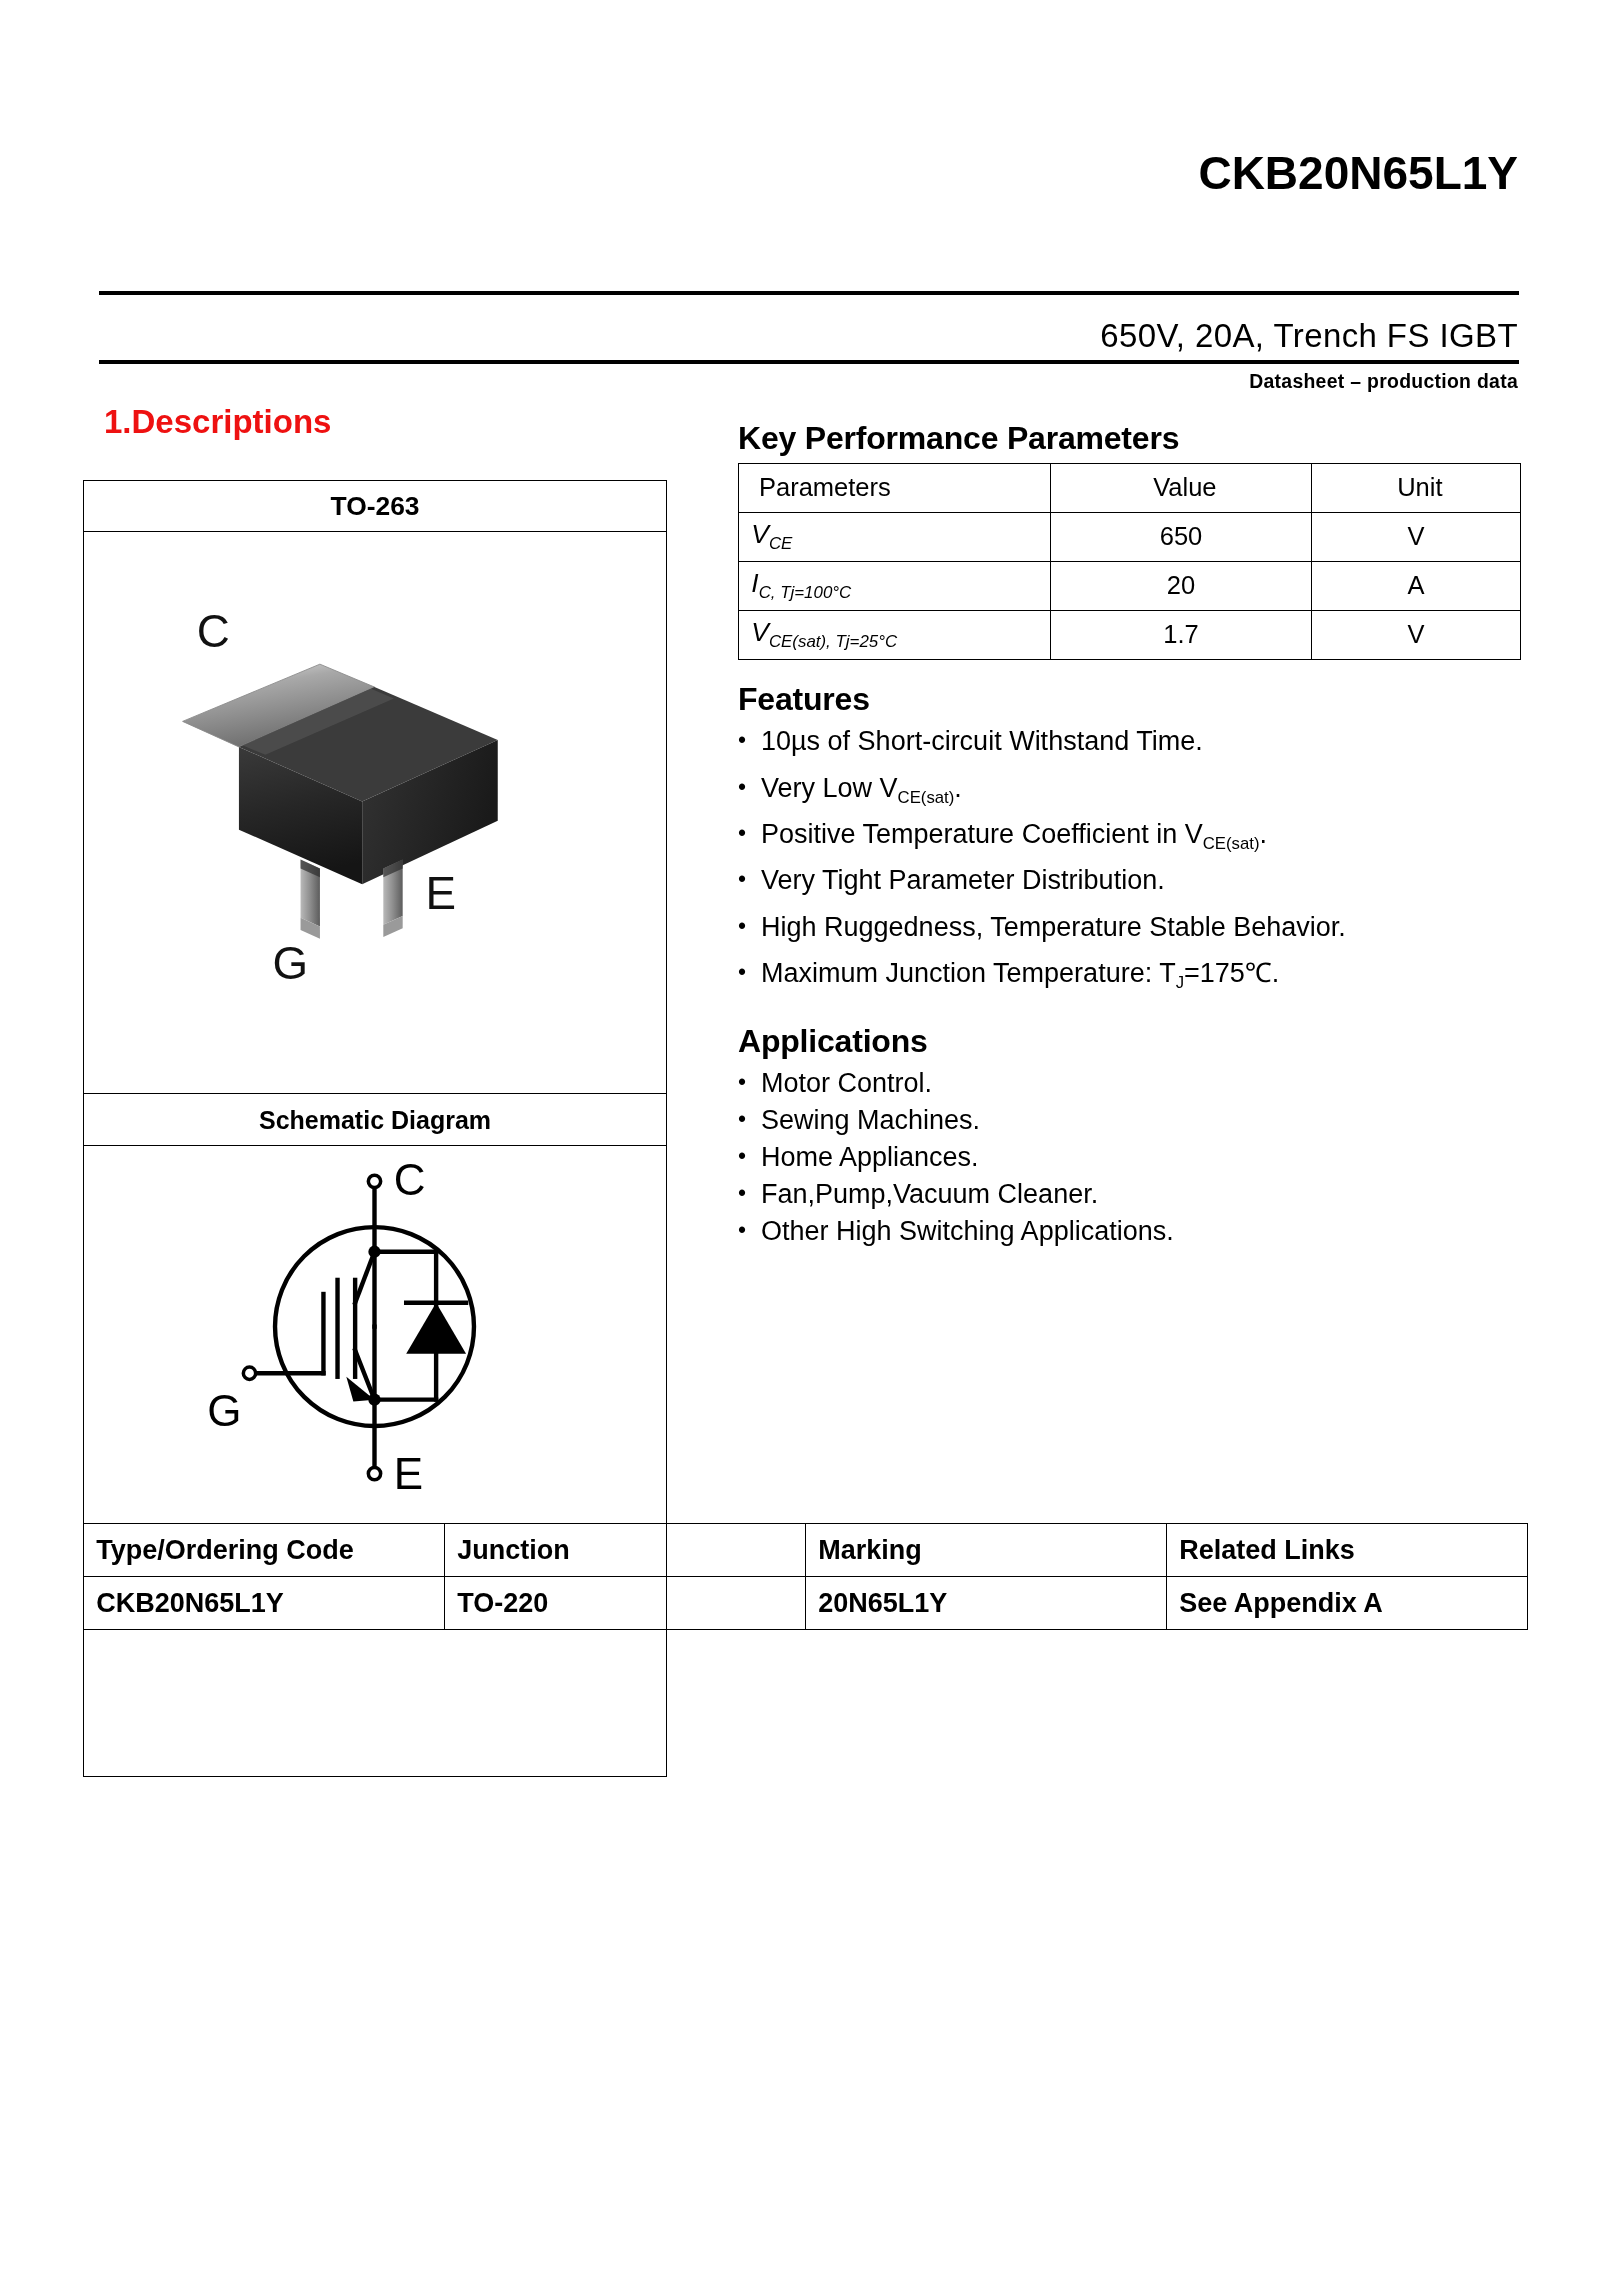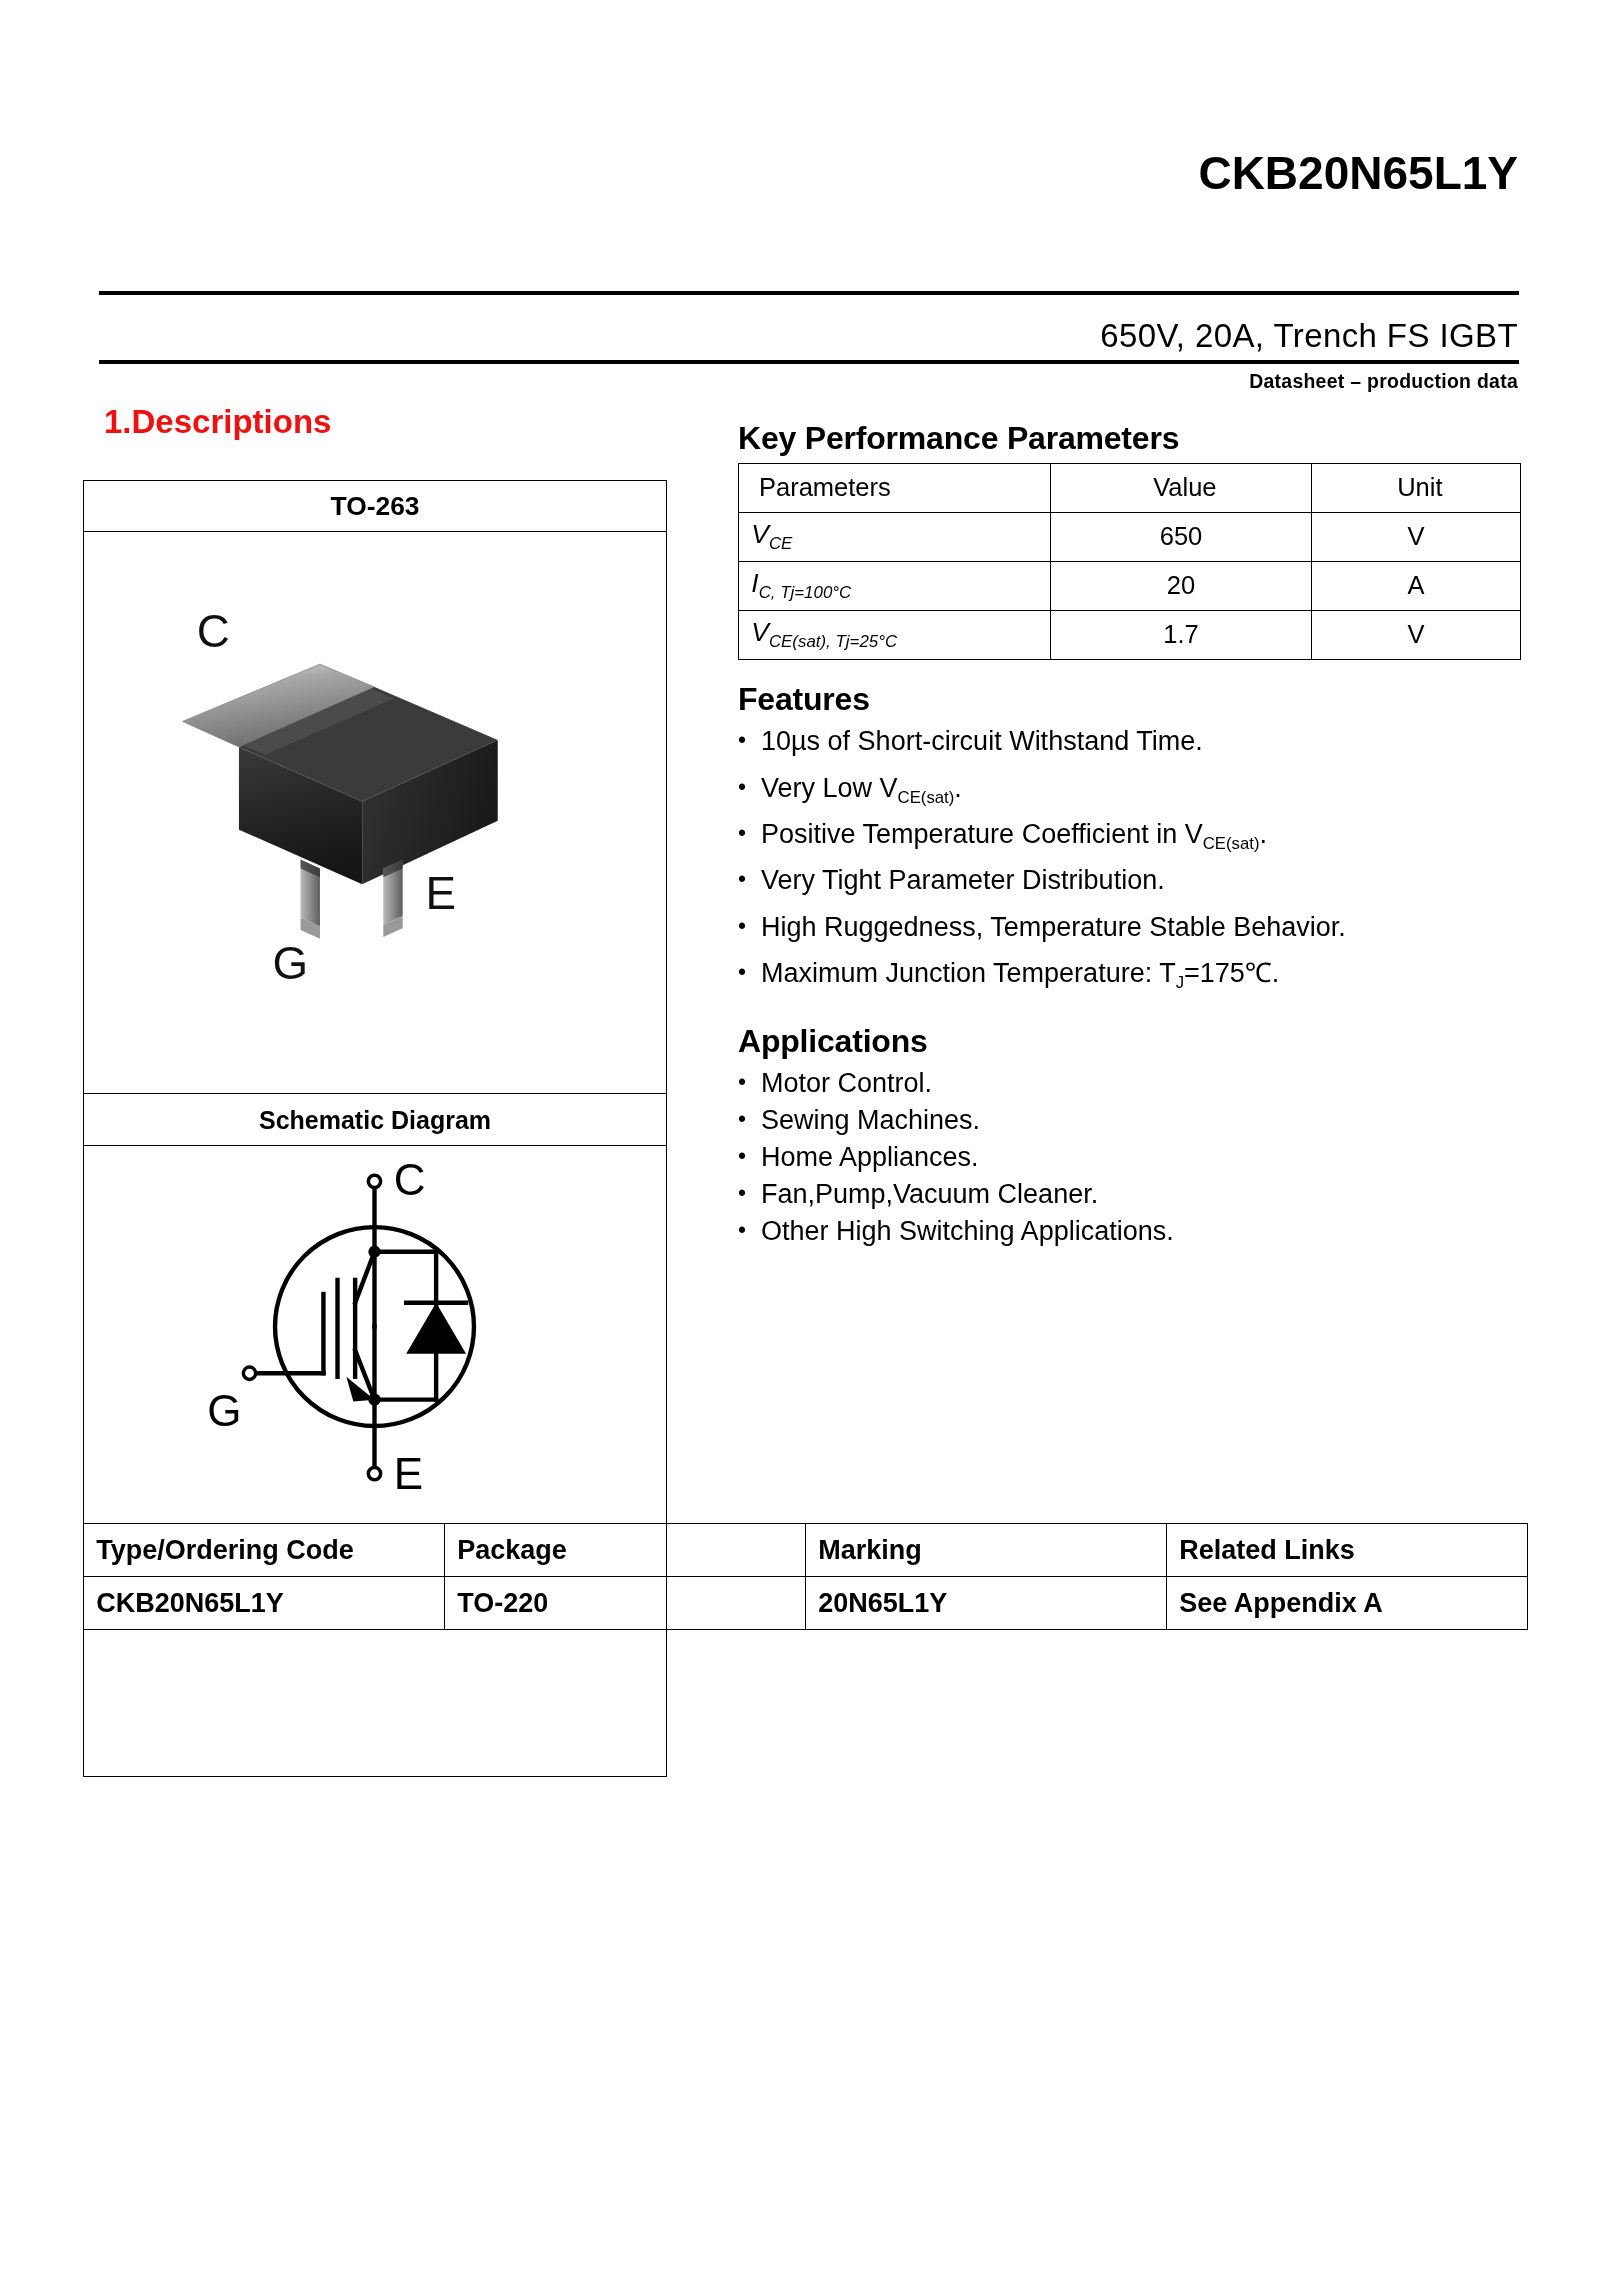--- a/index.html
+++ b/index.html
@@ -390,21 +390,21 @@
   <table class="ordering">
     <colgroup>
         <col class="c1">
         <col class="c2">
         <col class="c3">
         <col class="c4">
       </colgroup>
     <thead>
       <tr>
         <th>Type/Ordering Code</th>
-        <th>Package</th>
+        <th>Junction</th>
         <th>Marking</th>
         <th>Related Links</th>
       </tr>
     </thead>
     <tbody>
       <tr>
         <td>CKB20N65L1Y</td>
         <td>TO-220</td>
         <td>20N65L1Y</td>
         <td>See Appendix A</td>

